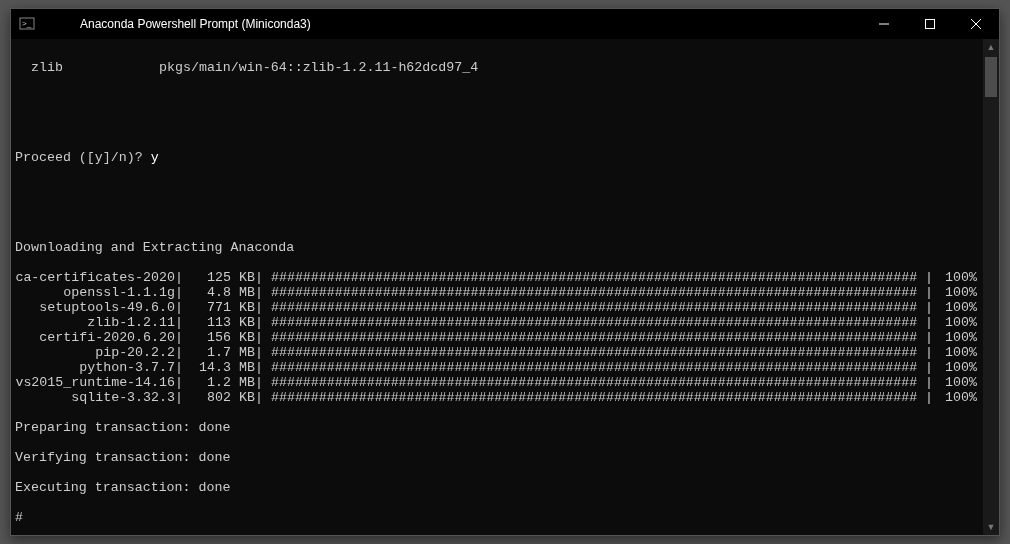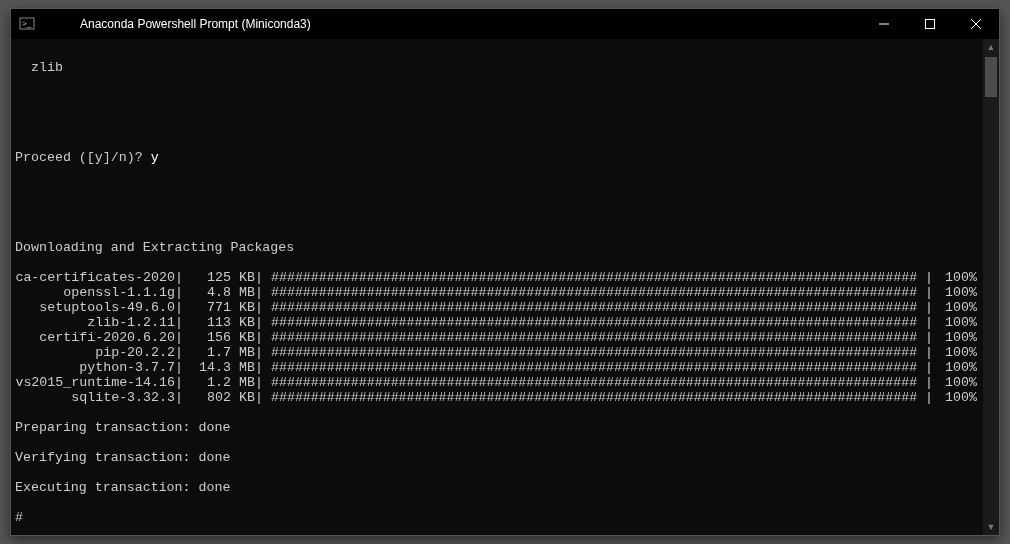--- a/index.html
+++ b/index.html
@@ -133,27 +133,27 @@
         <svg viewBox="0 0 10 10">
             <line x1="0" y1="0" x2="10" y2="10" stroke="#fff" stroke-width="1"></line>
             <line x1="10" y1="0" x2="0" y2="10" stroke="#fff" stroke-width="1"></line>
           </svg>
       </div>
     </div>
   </div>
 
   <div class="content-wrap">
     <div class="terminal">
-<span class="line spec-row"><span class="spec-name">  zlib</span></span>
+<span class="line spec-row"><span class="spec-name">  zlib</span><span class="spec-val">pkgs/main/win-64::zlib-1.2.11-h62dcd97_4</span></span>
 <span class="line"> </span>
 <span class="line"> </span>
 <span class="line"><span>Proceed ([y]/n)? </span><span class="cmd">y</span></span>
 <span class="line"> </span>
 <span class="line"> </span>
-<span class="line">Downloading and Extracting Packages</span>
+<span class="line">Downloading and Extracting Anaconda</span>
 <div id="pkg-rows"><span class="line pkg-row"><span class="pkg-name">ca-certificates-2020</span><span class="pkg-sep1">| </span><span class="pkg-size">125 KB</span><span class="pkg-sep2">| </span><span class="pkg-bar">#################################################################################</span><span class="pkg-sep3"> | </span><span class="pkg-pct">100%</span></span><span class="line pkg-row"><span class="pkg-name">openssl-1.1.1g</span><span class="pkg-sep1">| </span><span class="pkg-size">4.8 MB</span><span class="pkg-sep2">| </span><span class="pkg-bar">#################################################################################</span><span class="pkg-sep3"> | </span><span class="pkg-pct">100%</span></span><span class="line pkg-row"><span class="pkg-name">setuptools-49.6.0</span><span class="pkg-sep1">| </span><span class="pkg-size">771 KB</span><span class="pkg-sep2">| </span><span class="pkg-bar">#################################################################################</span><span class="pkg-sep3"> | </span><span class="pkg-pct">100%</span></span><span class="line pkg-row"><span class="pkg-name">zlib-1.2.11</span><span class="pkg-sep1">| </span><span class="pkg-size">113 KB</span><span class="pkg-sep2">| </span><span class="pkg-bar">#################################################################################</span><span class="pkg-sep3"> | </span><span class="pkg-pct">100%</span></span><span class="line pkg-row"><span class="pkg-name">certifi-2020.6.20</span><span class="pkg-sep1">| </span><span class="pkg-size">156 KB</span><span class="pkg-sep2">| </span><span class="pkg-bar">#################################################################################</span><span class="pkg-sep3"> | </span><span class="pkg-pct">100%</span></span><span class="line pkg-row"><span class="pkg-name">pip-20.2.2</span><span class="pkg-sep1">| </span><span class="pkg-size">1.7 MB</span><span class="pkg-sep2">| </span><span class="pkg-bar">#################################################################################</span><span class="pkg-sep3"> | </span><span class="pkg-pct">100%</span></span><span class="line pkg-row"><span class="pkg-name">python-3.7.7</span><span class="pkg-sep1">| </span><span class="pkg-size">14.3 MB</span><span class="pkg-sep2">| </span><span class="pkg-bar">#################################################################################</span><span class="pkg-sep3"> | </span><span class="pkg-pct">100%</span></span><span class="line pkg-row"><span class="pkg-name">vs2015_runtime-14.16</span><span class="pkg-sep1">| </span><span class="pkg-size">1.2 MB</span><span class="pkg-sep2">| </span><span class="pkg-bar">#################################################################################</span><span class="pkg-sep3"> | </span><span class="pkg-pct">100%</span></span><span class="line pkg-row"><span class="pkg-name">sqlite-3.32.3</span><span class="pkg-sep1">| </span><span class="pkg-size">802 KB</span><span class="pkg-sep2">| </span><span class="pkg-bar">#################################################################################</span><span class="pkg-sep3"> | </span><span class="pkg-pct">100%</span></span></div>
 <span class="line">Preparing transaction: done</span>
 <span class="line">Verifying transaction: done</span>
 <span class="line">Executing transaction: done</span>
 <span class="line">#</span>
 
 
 
 
 

